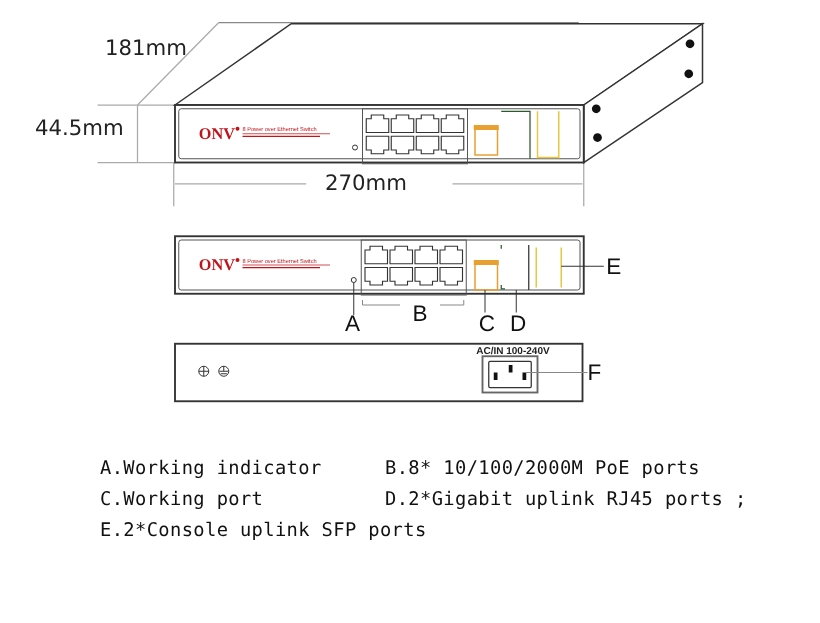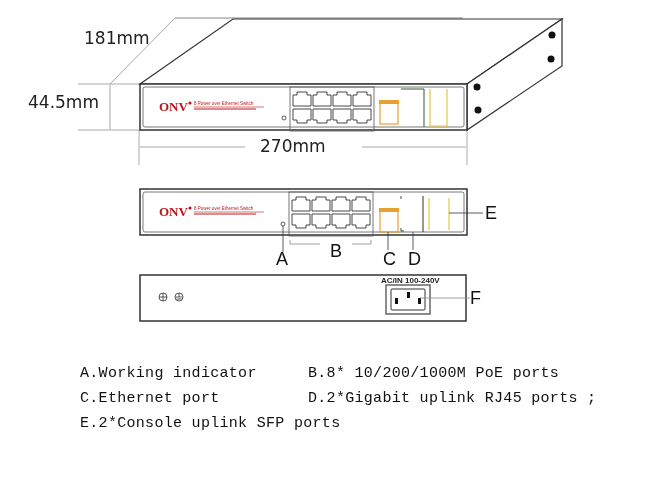--- a/index.html
+++ b/index.html
@@ -134,19 +134,19 @@
       <rect x="391" y="289" width="34" height="21" rx="1" fill="#fff" stroke="#333" stroke-width="1"></rect>
       <rect x="395" y="298" width="3" height="6" fill="#111"></rect>
       <rect x="407" y="292" width="3" height="6" fill="#111"></rect>
       <rect x="418" y="298" width="3" height="6" fill="#111"></rect>
     </g>
     <line x1="420" y1="298" x2="470" y2="298" stroke="#888" stroke-width="0.8"></line>
     <text class="letter" x="470" y="304">F</text>
   </g>
 </svg>
 
-<div class="legend" style="top:365px; width:560px; height:100px;font-family:Liberation Mono, monospace;">
+<div class="legend" style="top:365px; width:560px; height:100px;">
   <span style="left:0; top:0;">A.Working indicator</span>
-  <span style="left:228px; top:0;">B.8* 10/200/1000M PoE ports</span>
-  <span style="left:0; top:25px;">C.Ethernet port</span>
+  <span style="left:228px; top:0;">B.8* 10/100/2000M PoE ports</span>
+  <span style="left:0; top:25px;">C.Working port</span>
   <span style="left:228px; top:25px;">D.2*Gigabit uplink RJ45 ports ;</span>
   <span style="left:0; top:50px;">E.2*Console uplink SFP ports</span>
 </div>
 
 </body></html>

